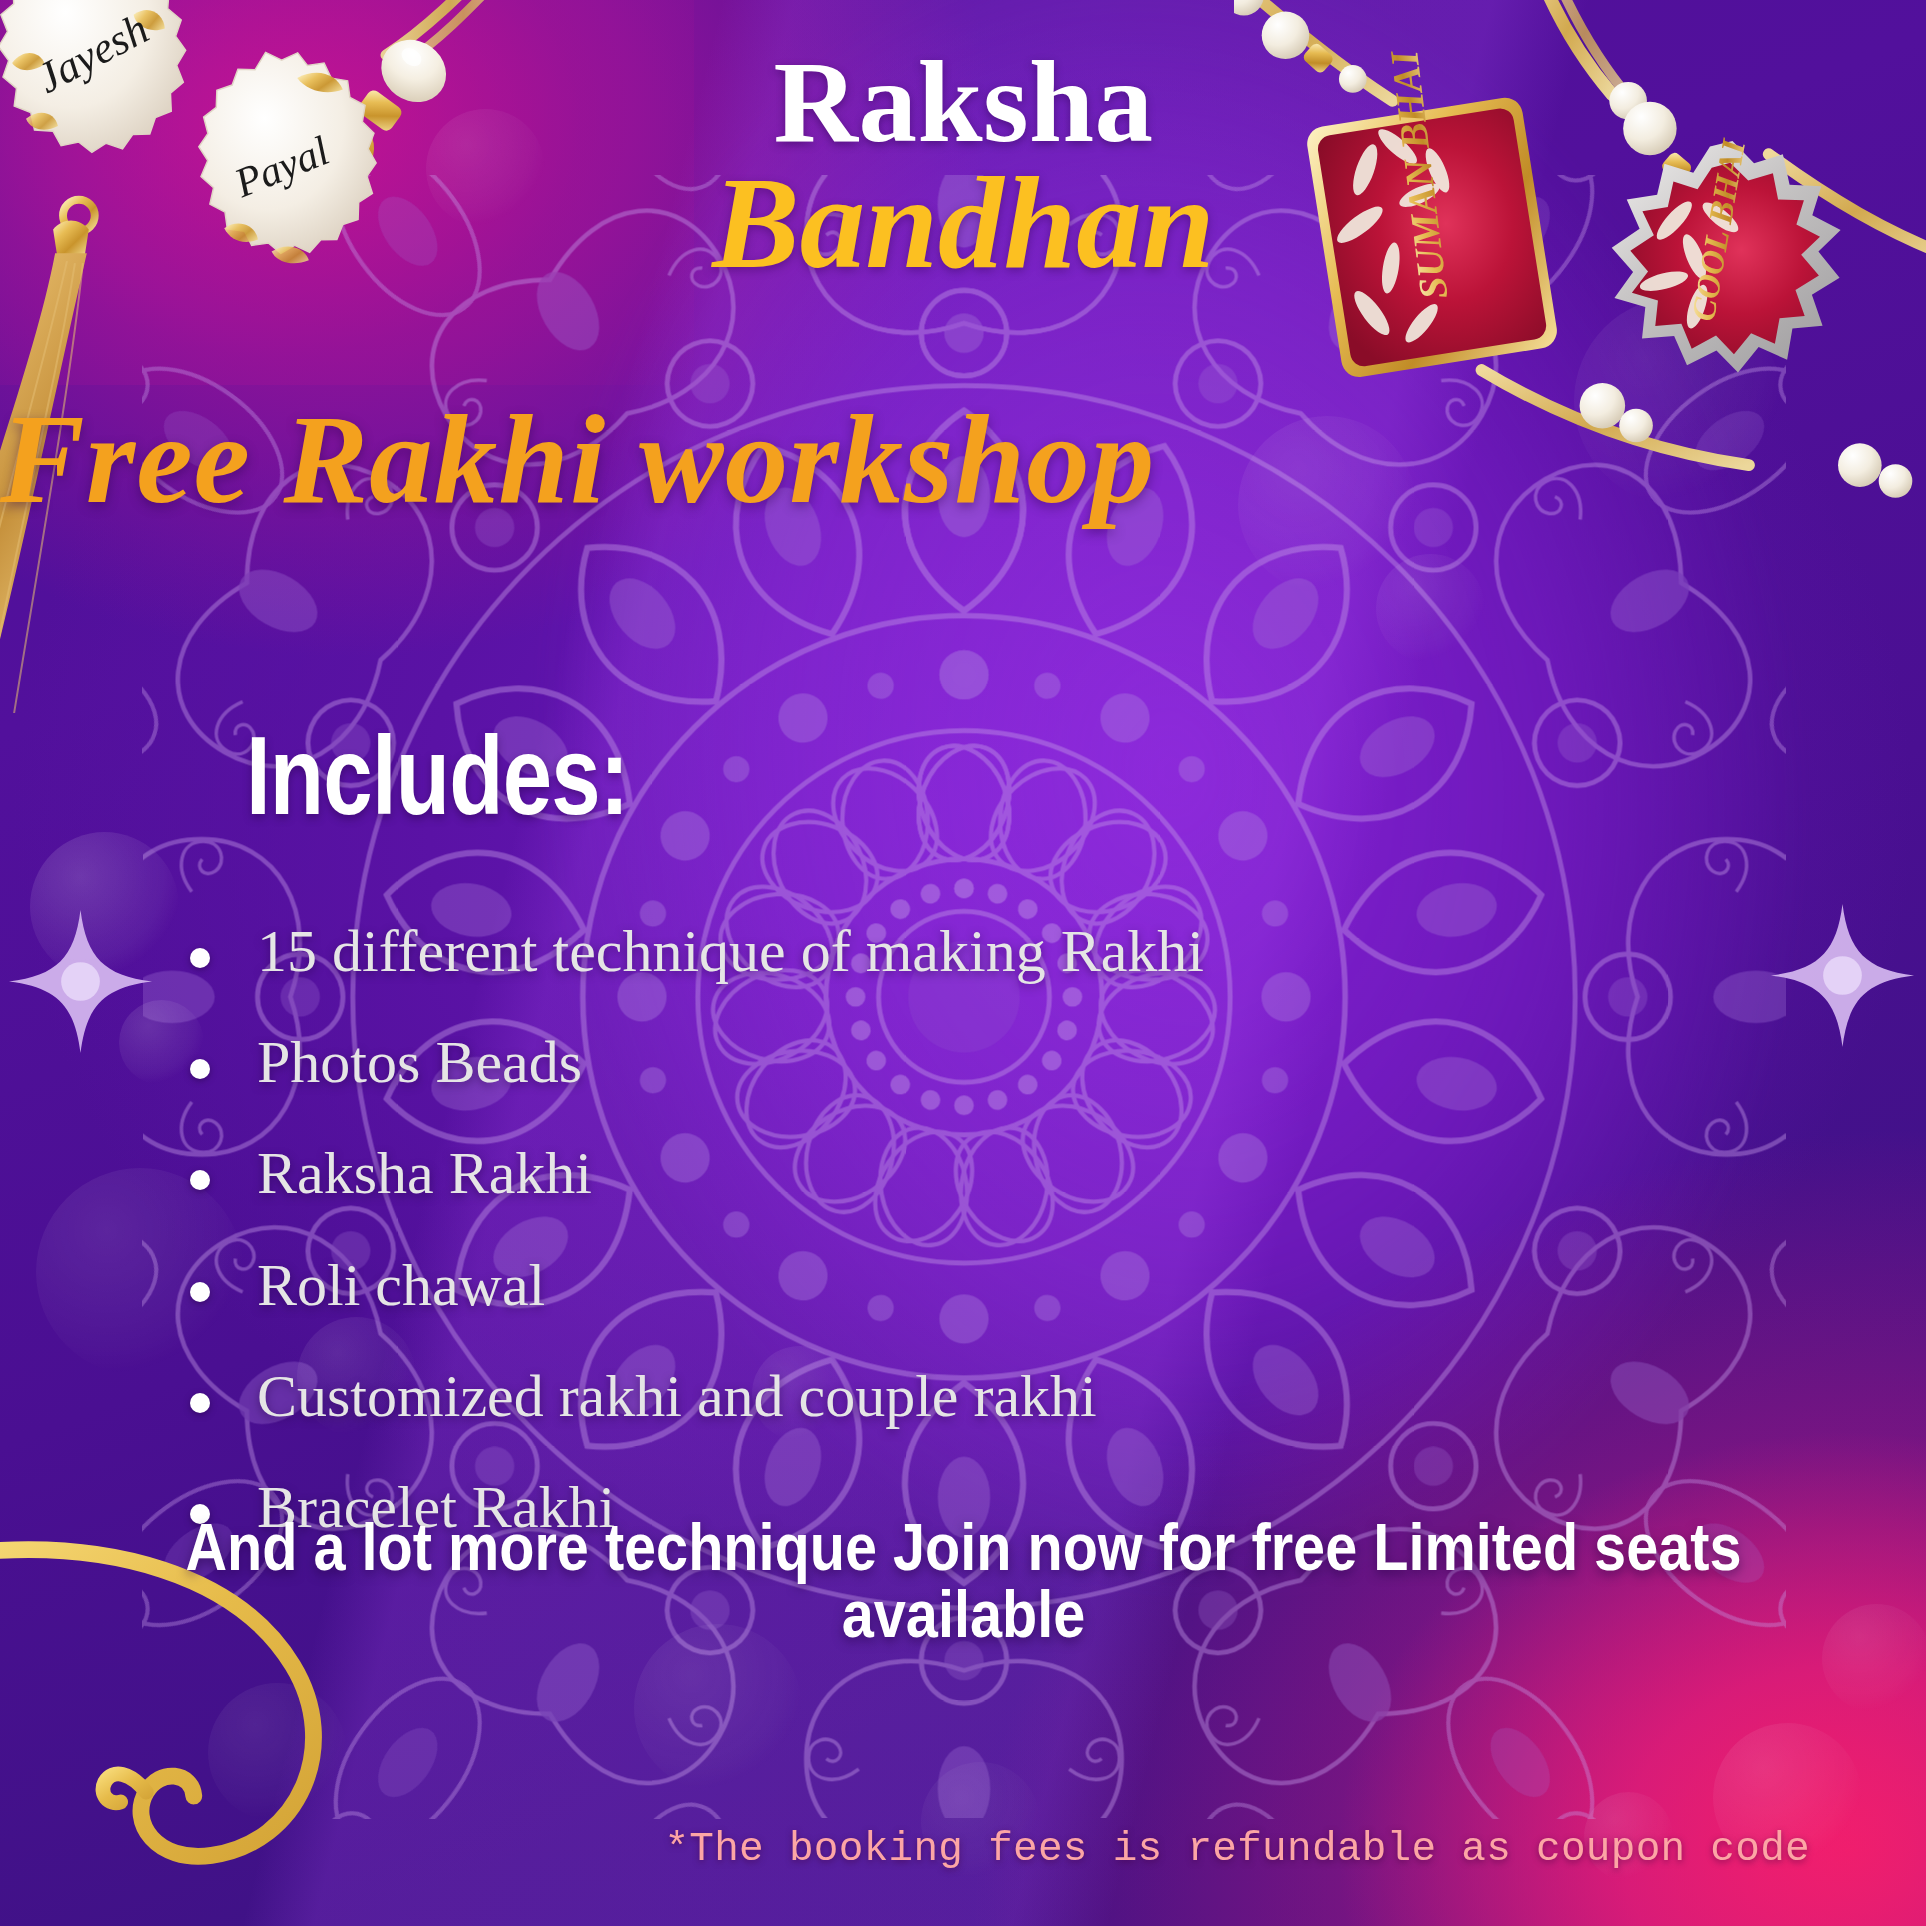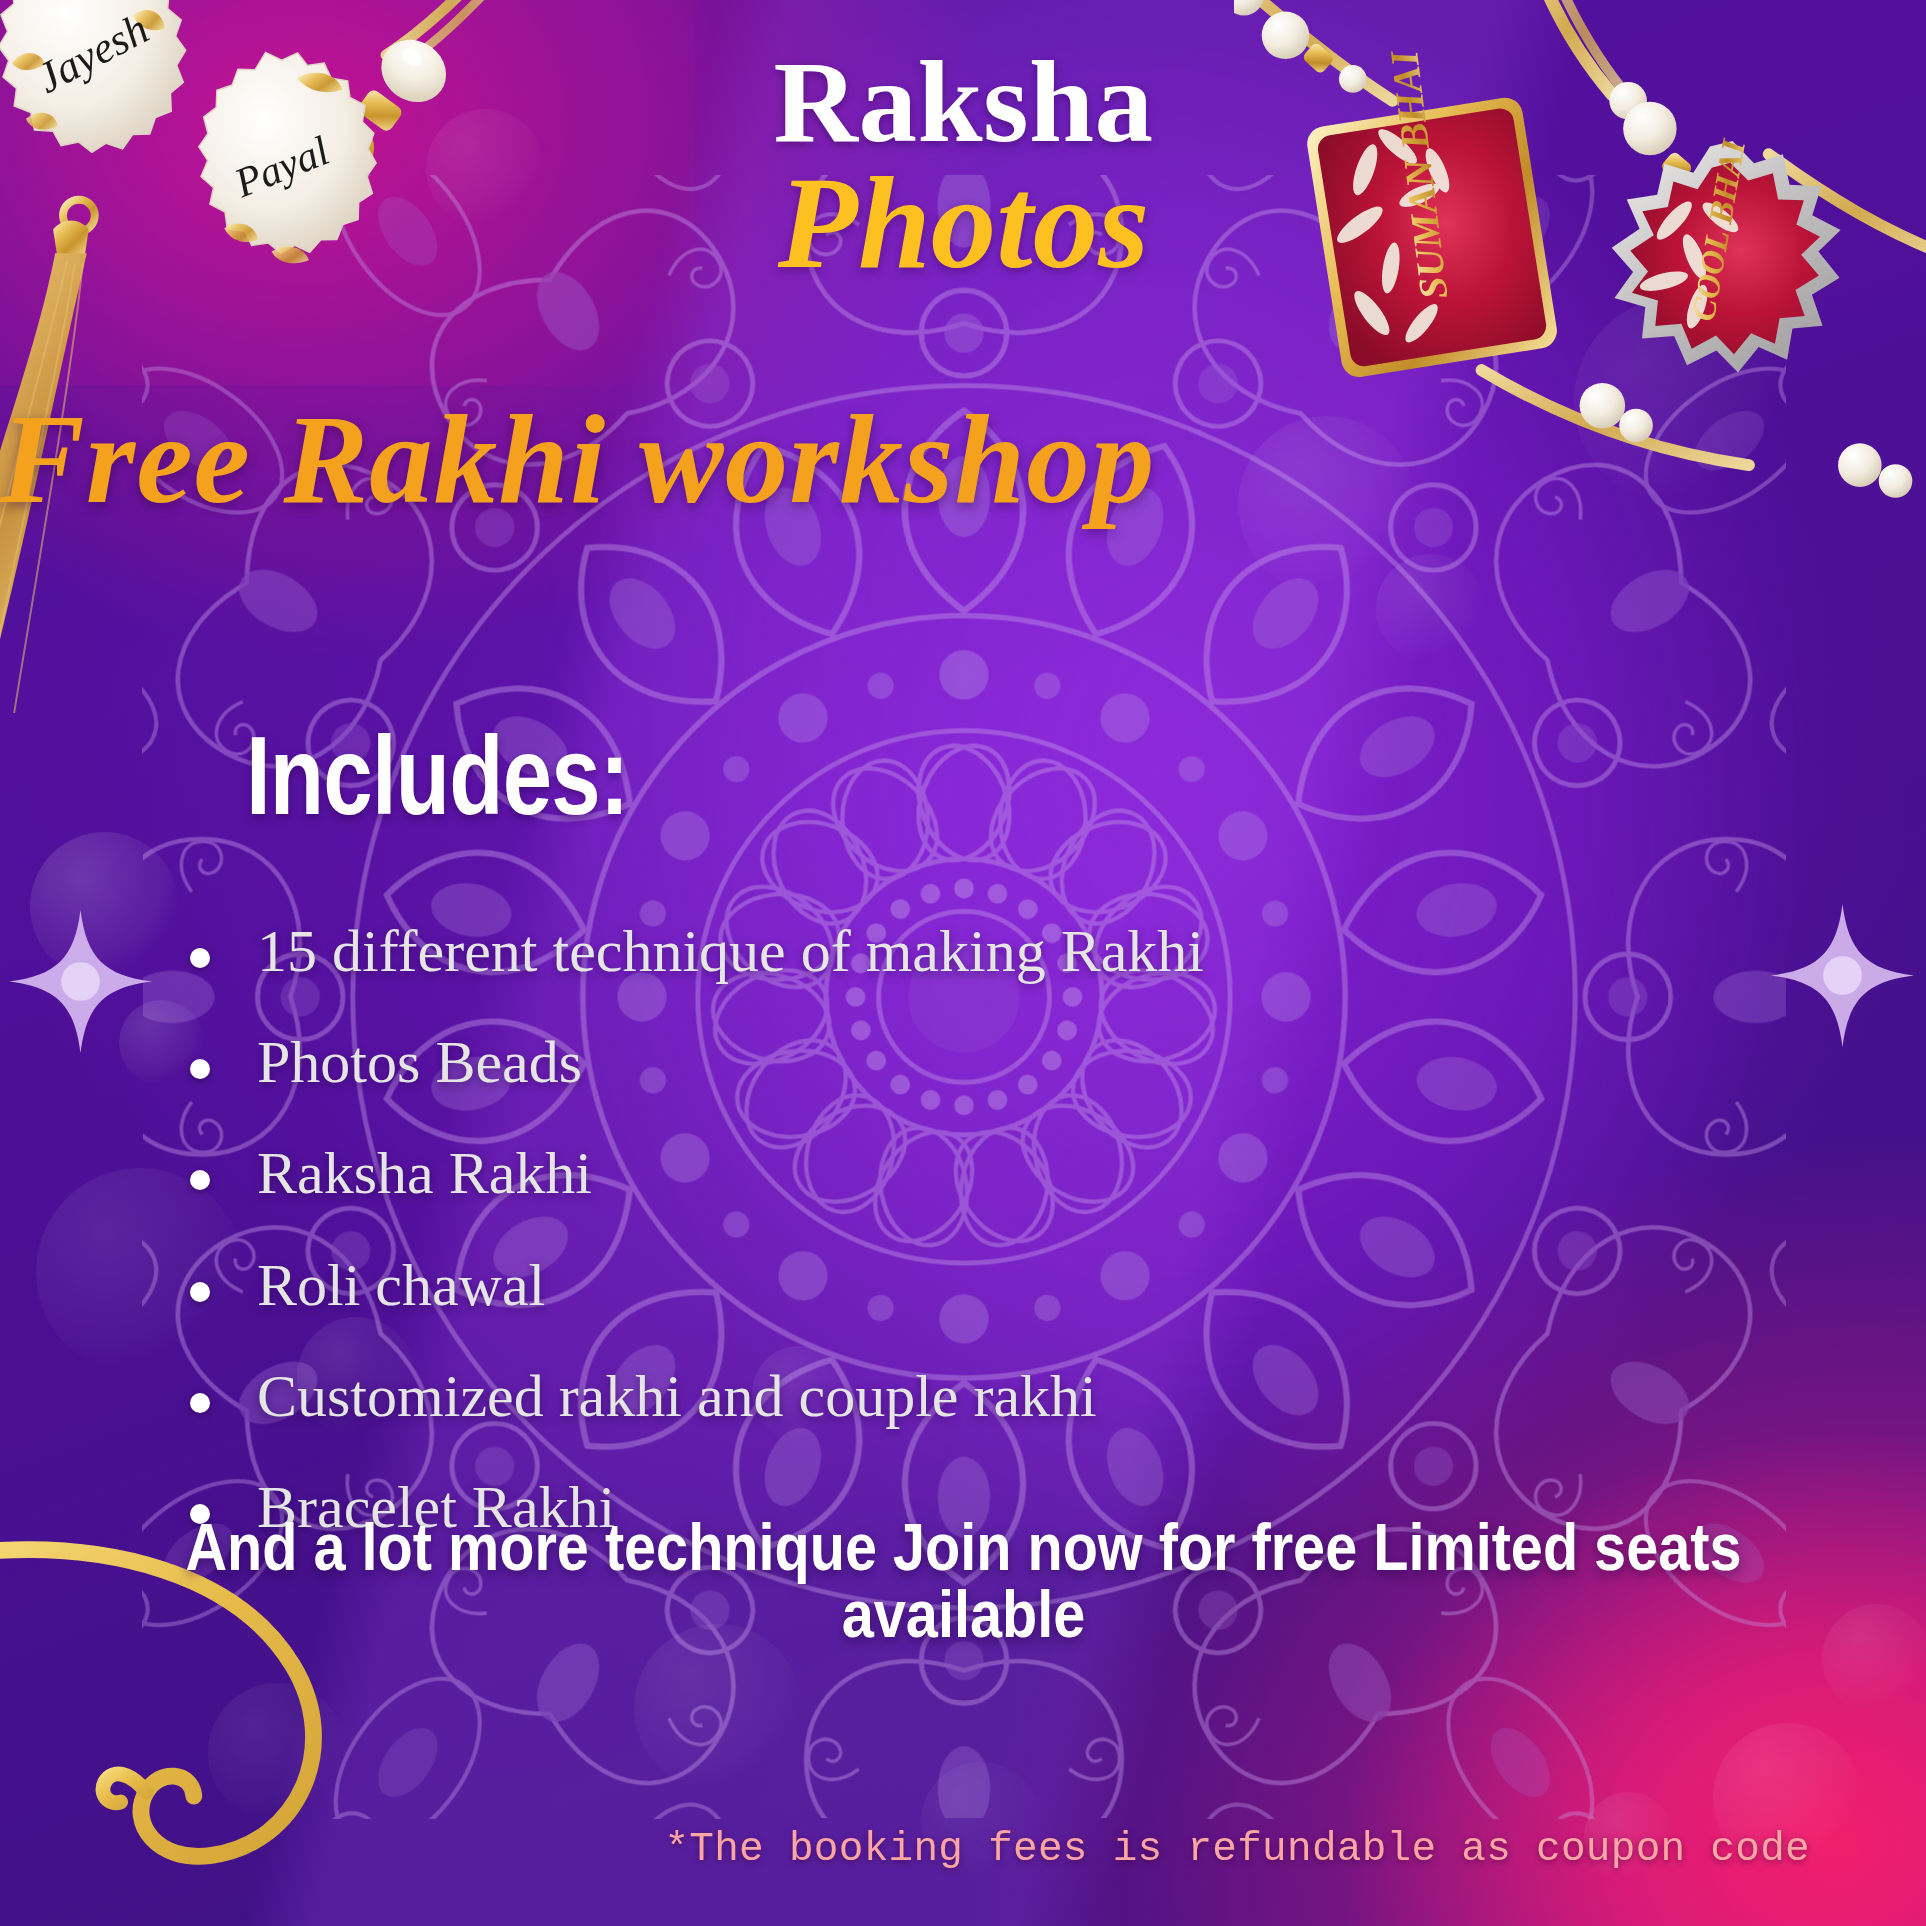--- a/index.html
+++ b/index.html
@@ -624,21 +624,21 @@
         </g>
         <g transform="rotate(-86)" fill="url(#gold2)">
           <text x="-56" y="4" font-family="Liberation Serif, serif" font-style="italic" font-weight="700" font-size="34">COOL BHAI</text>
         </g>
       </g>
     </svg>
   </div>
 
   <div class="title-wrap">
     <div class="title-1">Raksha</div>
-    <div class="title-2">Photos</div>
+    <div class="title-2">Bandhan</div>
   </div>
 
   <div class="subtitle">Free Rakhi workshop</div>
 
   <div class="includes">Includes:</div>
 
   <ul class="bullets">
     <li><span class="dot"></span><span>15 different technique of making Rakhi</span></li>
     <li><span class="dot"></span><span>Photos Beads</span></li>
     <li><span class="dot"></span><span>Raksha Rakhi</span></li>

